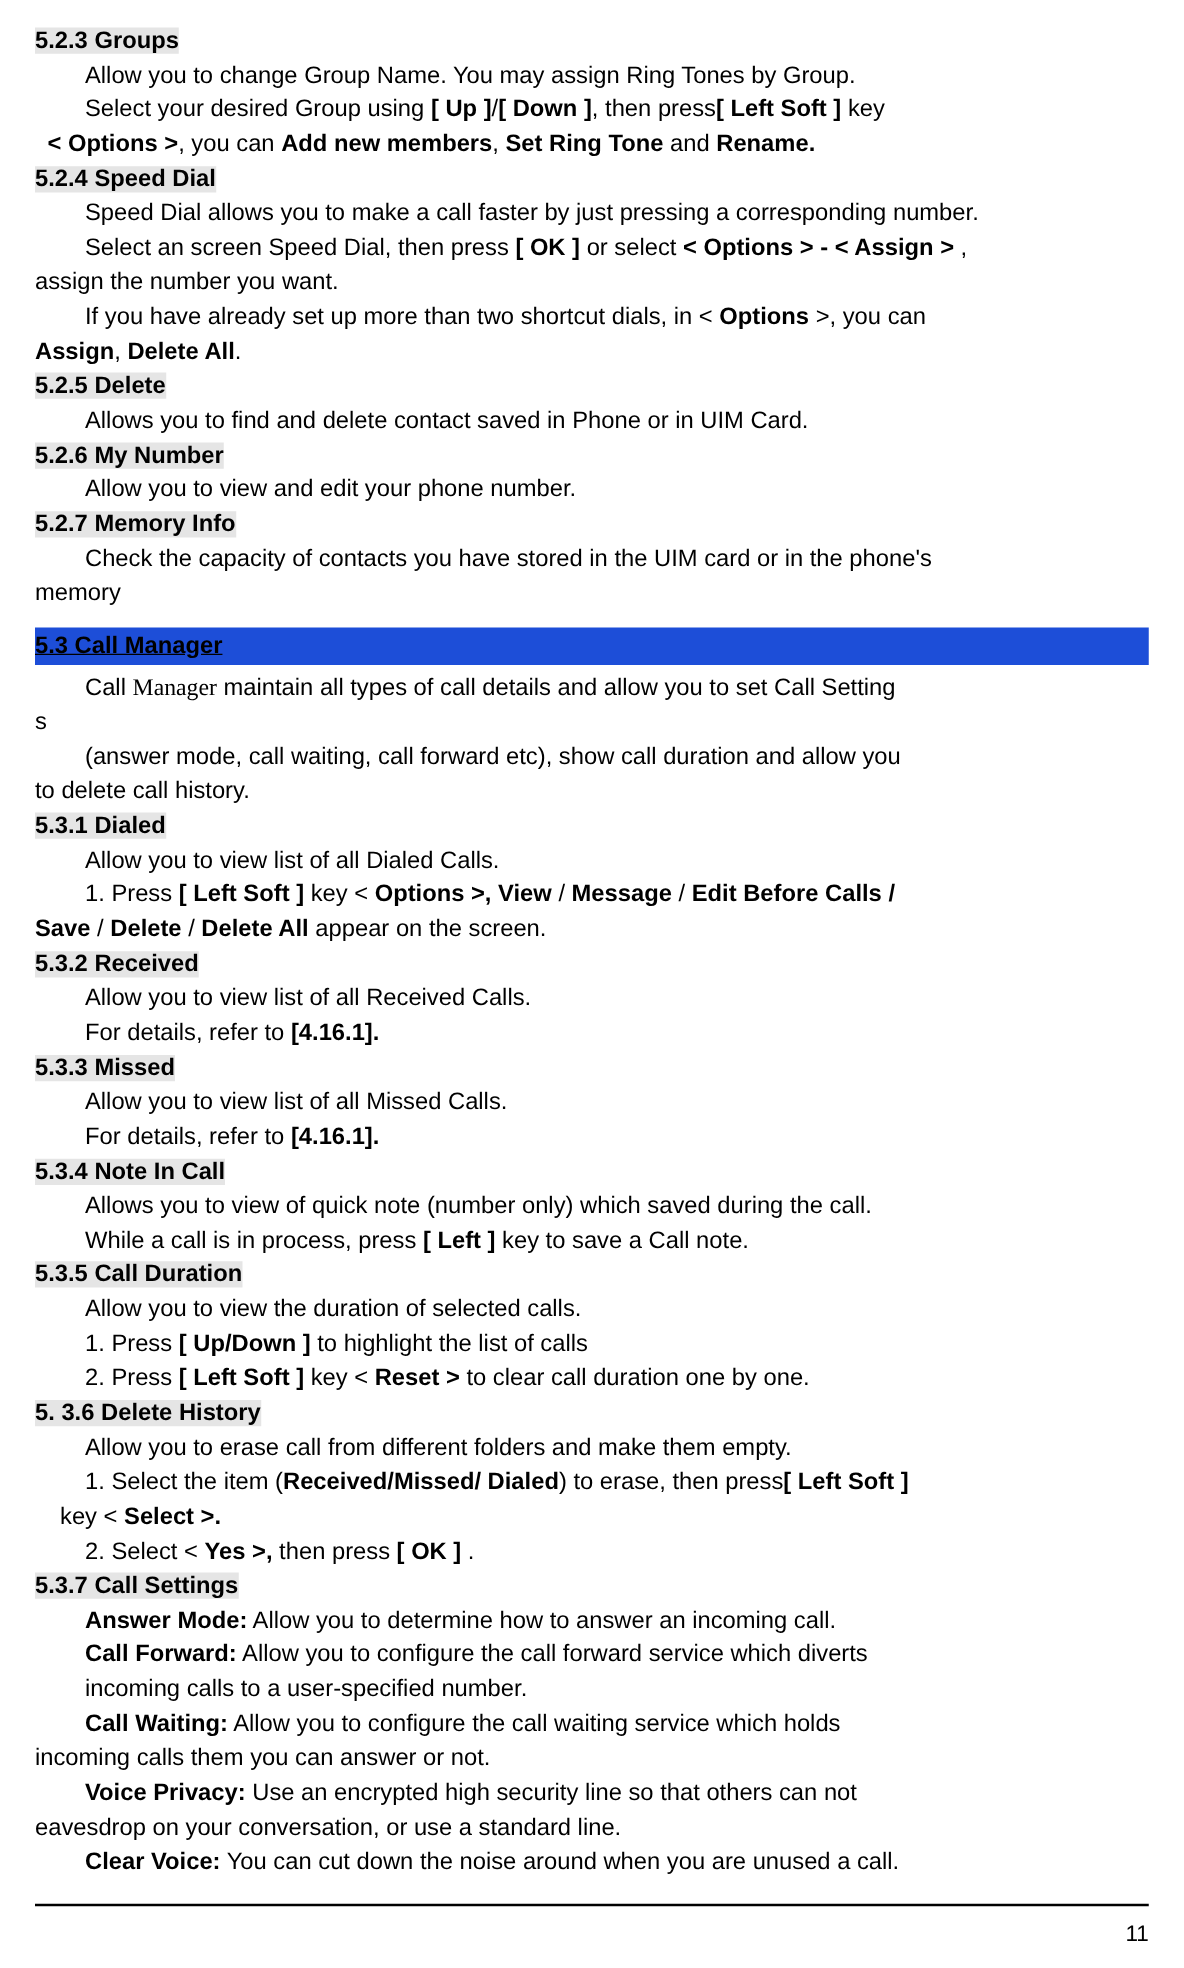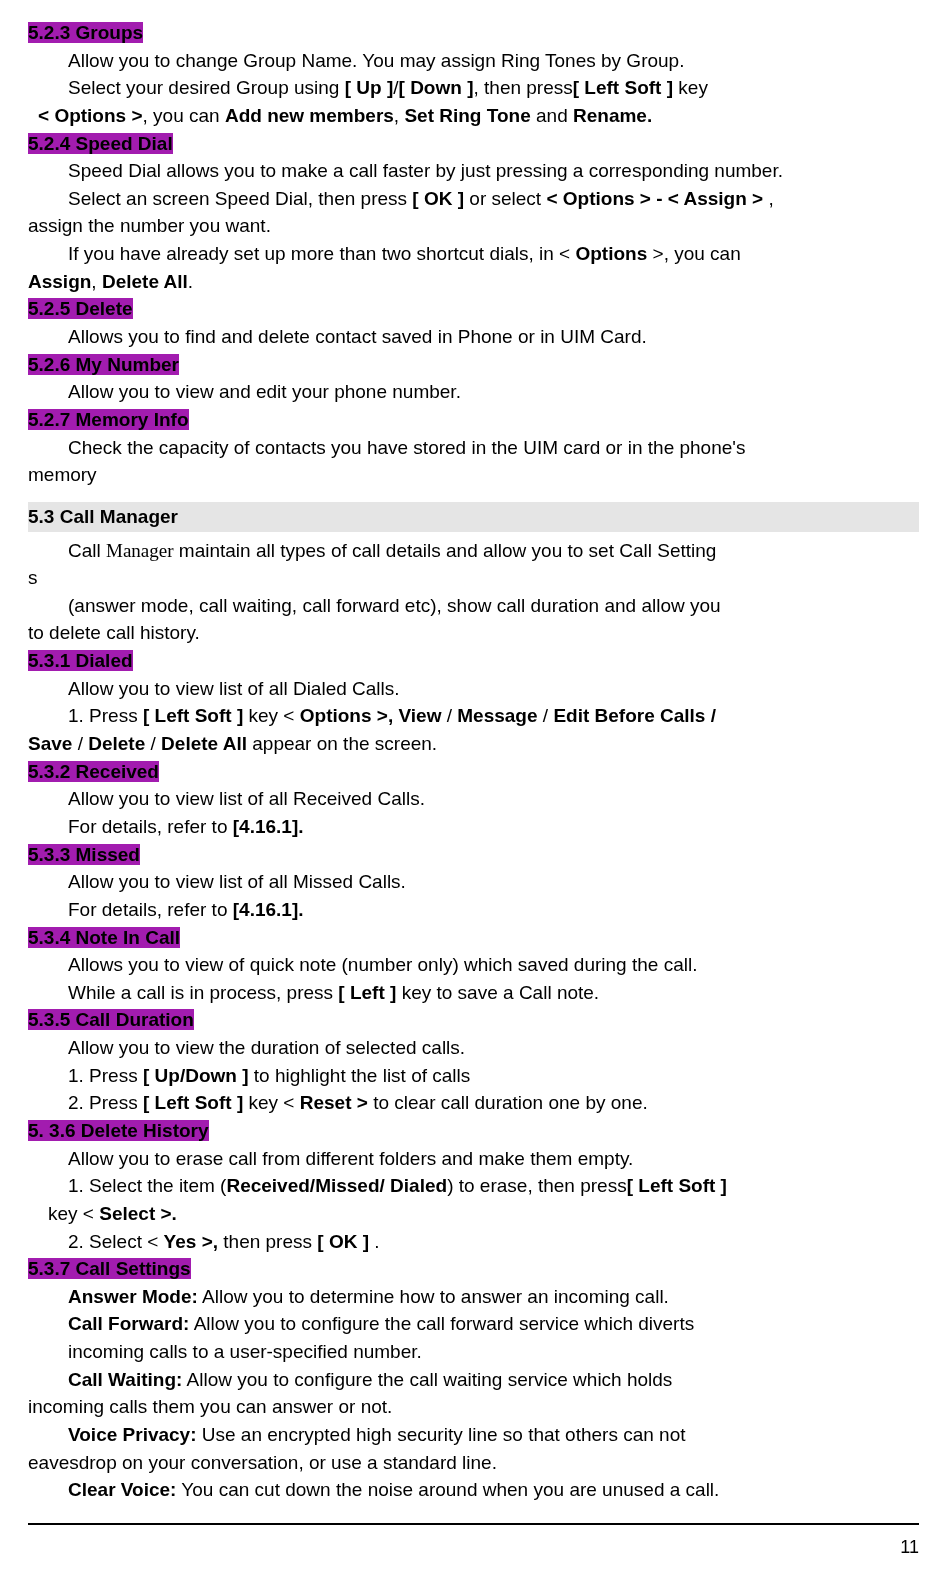--- a/index.html
+++ b/index.html
@@ -7,29 +7,30 @@
     padding: 20px 28px;
     font-family: Arial, Helvetica, sans-serif;
     font-size: 19px;
     line-height: 1.35;
     color: #000;
     width: 947px;
     box-sizing: border-box;
   }
   .line { margin: 0 0 2px 0; }
   .indent { padding-left: 40px; }
-  .hl { background-color: #a21caf; }
+  .hl { background-color: #e5e5e5; }
   .bold { font-weight: bold; }
   .section-bar {
-    background-color: #e5e5e5;
+    background-color: #1d4ed8;
     font-weight: bold;
     padding: 2px 0;
     margin-top: 14px;
     margin-bottom: 6px;
     width: 100%;
+    text-decoration: underline;
   }
   hr.foot {
     margin-top: 20px;
     border: none;
     border-top: 2px solid #000;
   }
   .pagenum {
     text-align: right;
     margin-top: 10px;
     font-size: 18px;

